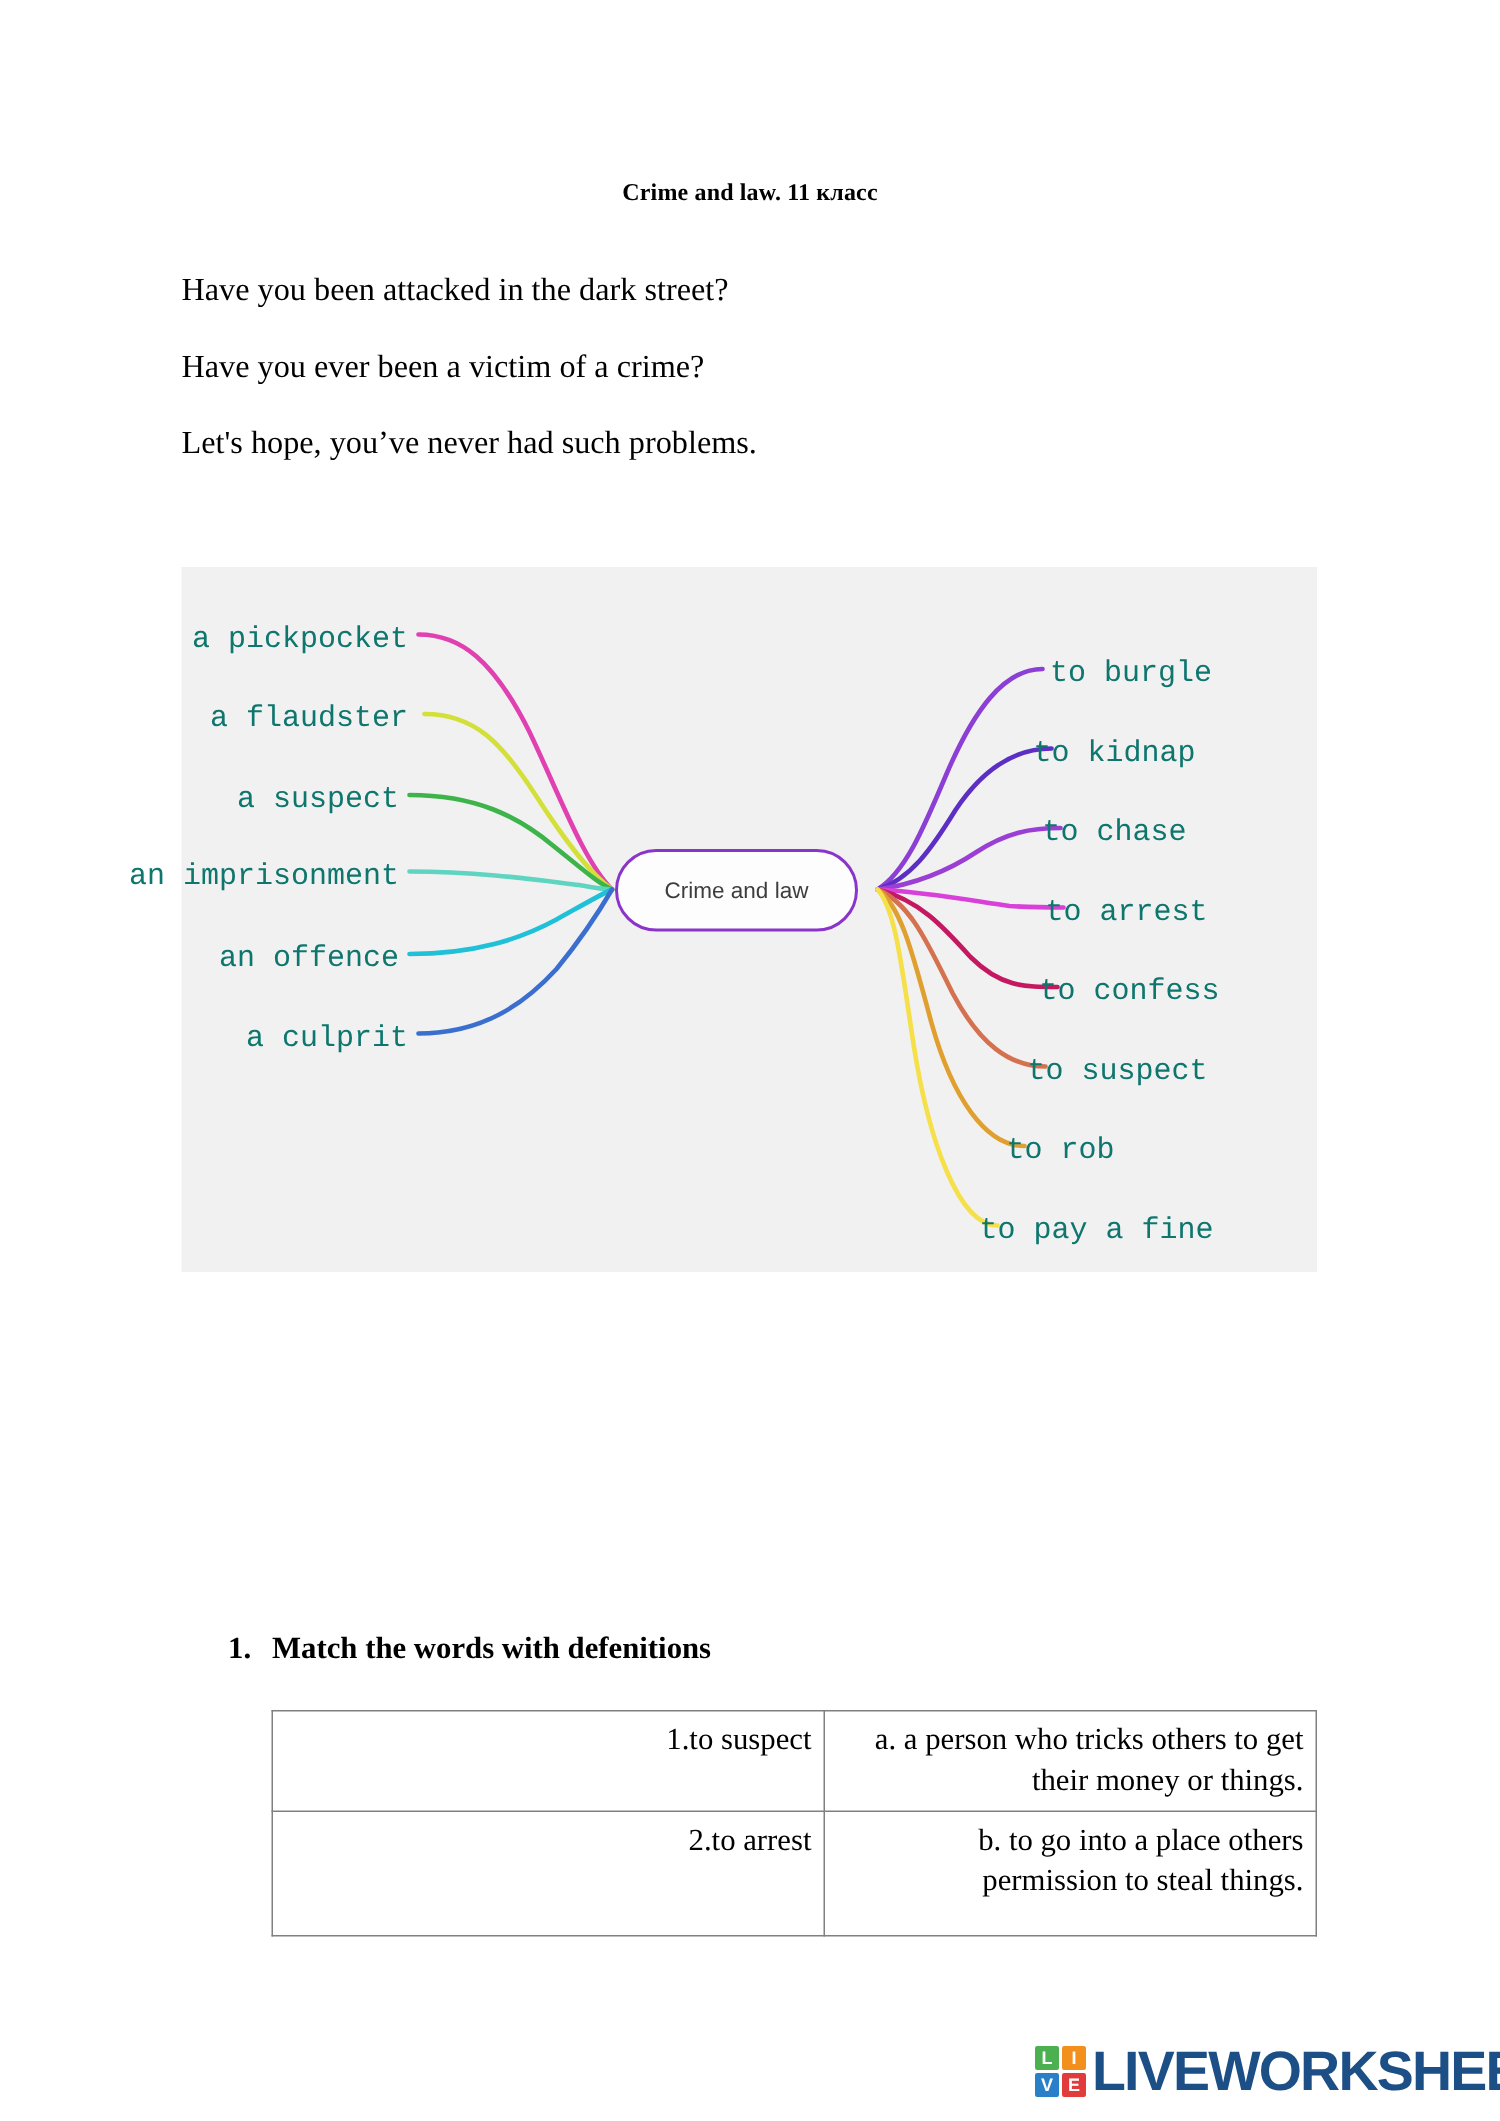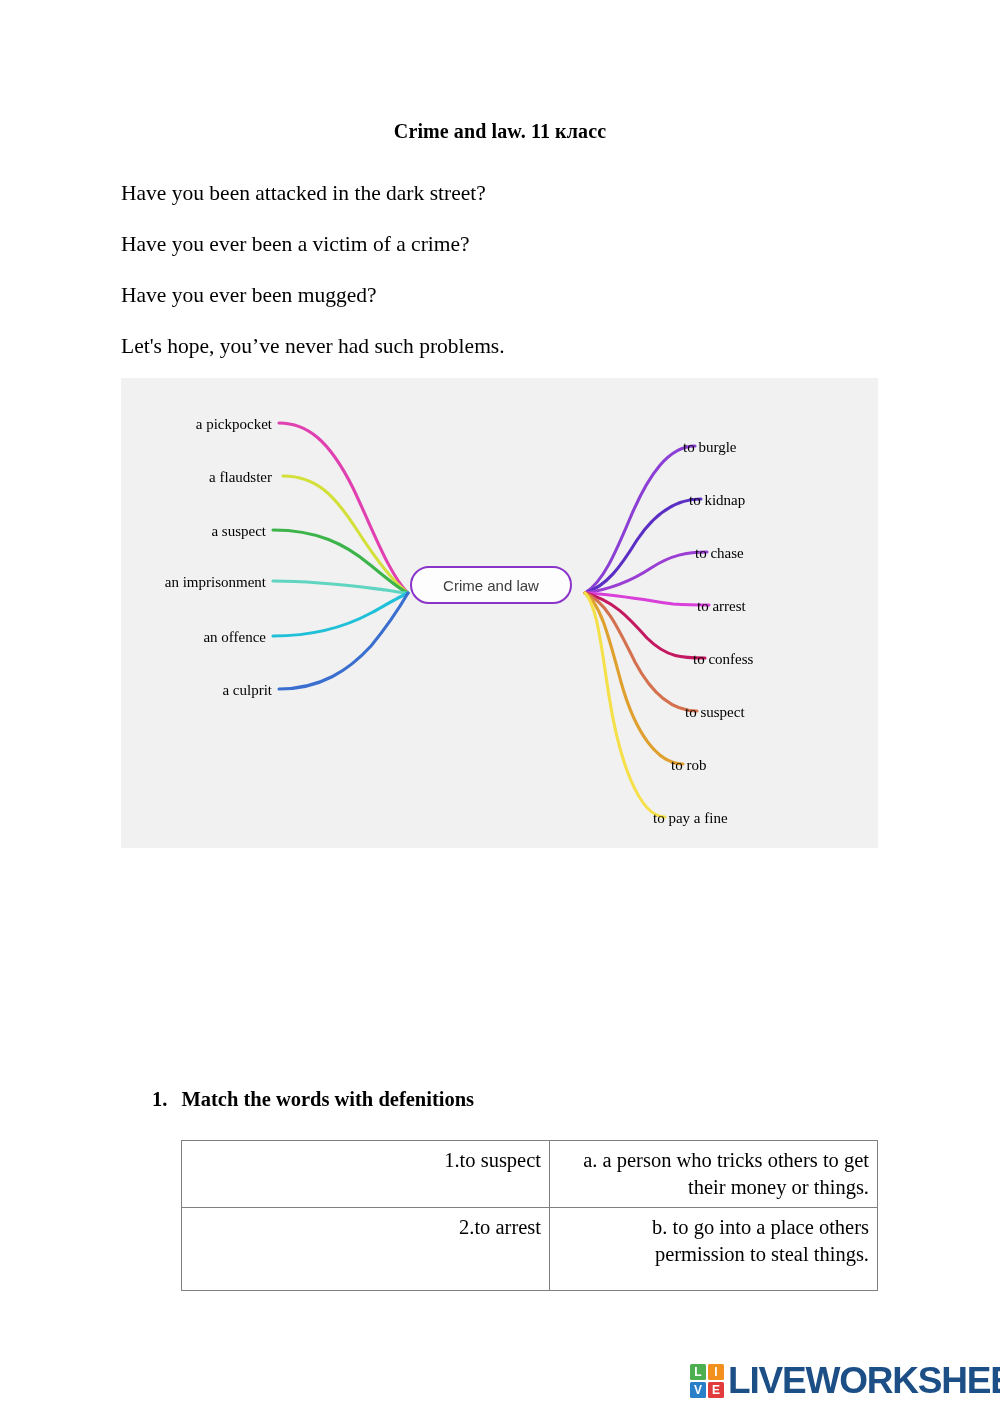--- a/index.html
+++ b/index.html
@@ -18,21 +18,21 @@
 
   
   .doc-title {
     position: absolute;
     left: 0;
     top: 120px;
     width: 1000px;
     text-align: center;
     font-family: "Liberation Serif", serif;
     font-weight: bold;
-    font-size: 20px;
+    font-size: 16px;
     letter-spacing: 0.1px;
   }
 
   
   .intro {
     position: absolute;
     left: 121px;
     top: 168px;
     width: 760px;
   }
@@ -55,33 +55,33 @@
   }
   .mindmap svg {
     position: absolute;
     left: 0;
     top: 0;
     width: 757px;
     height: 470px;
   }
   .node-label {
     position: absolute;
-    font-family: Liberation Serif, serif;
-    font-size: 15px;
-    color: #000000;
+    font-family: Liberation Mono, monospace;
+    font-size: 20px;
+    color: #0f766e;
     white-space: nowrap;
     line-height: 1;
   }
   .node-label.left { text-align: right; }
   .center-node {
     position: absolute;
     left: 289px;
     top: 188px;
     width: 162px;
-    height: 38px;
+    height: 55px;
     border: 2.2px solid #8b34c9;
     border-radius: 28px;
     background: #fdfdfd;
     box-sizing: border-box;
   }
   .center-node span {
     position: absolute;
     left: 0; right: 0; top: 50%;
     transform: translateY(-50%);
     text-align: center;
@@ -163,21 +163,20 @@
   }
 </style>
 </head>
 <body>
 
 <div class="doc-title">Crime and law. 11 класс</div>
 
 <div class="intro">
   <p>Have you been attacked in the dark street?</p>
   <p>Have you ever been a victim of a crime?</p>
-  <p>Have you ever been mugged?</p>
   <p>Let's hope, you’ve never had such problems.</p>
 </div>
 
 <div class="mindmap" style="background: rgb(241, 241, 241);">
   <svg viewBox="0 0 757 470" xmlns="http://www.w3.org/2000/svg">
 
     <path fill="none" stroke-width="3.1" stroke-linecap="round" d="M 158 45 C 186 45 208 62 232 110 C 252 152 268 196 287 215" stroke="#e040b0"></path>
     <path fill="none" stroke-width="3.1" stroke-linecap="round" d="M 162 98 C 196 98 214 118 236 152 C 256 183 272 204 287 215" stroke="#d4e03a"></path>
     <path fill="none" stroke-width="3.1" stroke-linecap="round" d="M 152 152 C 196 152 224 166 248 186 C 268 202 278 211 287 215" stroke="#3cb44a"></path>
     <path fill="none" stroke-width="3.1" stroke-linecap="round" d="M 152 203 C 200 203 240 209 265 212 C 276 214 282 215 287 215" stroke="#5fd4c0"></path>
@@ -198,21 +197,21 @@
     <span>Crime and law</span>
   </div>
 
   <div class="node-label left" style="right:606px; top:39px;">a pickpocket</div>
   <div class="node-label left" style="right:606px; top:92px;margin-left:17px;">a flaudster</div>
   <div class="node-label left" style="right:612px; top:146px;text-align:center;">a suspect</div>
   <div class="node-label left" style="right:612px; top:197px;">an imprisonment</div>
   <div class="node-label left" style="right:612px; top:252px;margin-left:25px;">an offence</div>
   <div class="node-label left" style="right:606px; top:305px;">a culprit</div>
 
-  <div class="node-label" style="left:562px; top:62px;">to burgle</div>
+  <div class="node-label" style="left:579px; top:62px;">to burgle</div>
   <div class="node-label" style="left:568px; top:115px;">to kidnap</div>
   <div class="node-label" style="left:574px; top:168px;">to chase</div>
   <div class="node-label" style="left:576px; top:221px;">to arrest</div>
   <div class="node-label" style="left:572px; top:274px;">to confess</div>
   <div class="node-label" style="left:564px; top:327px;">to suspect</div>
   <div class="node-label" style="left:550px; top:380px;">to rob</div>
   <div class="node-label" style="left:532px; top:433px;">to pay a fine</div>
 </div>
 
 <div class="exercise-heading">

